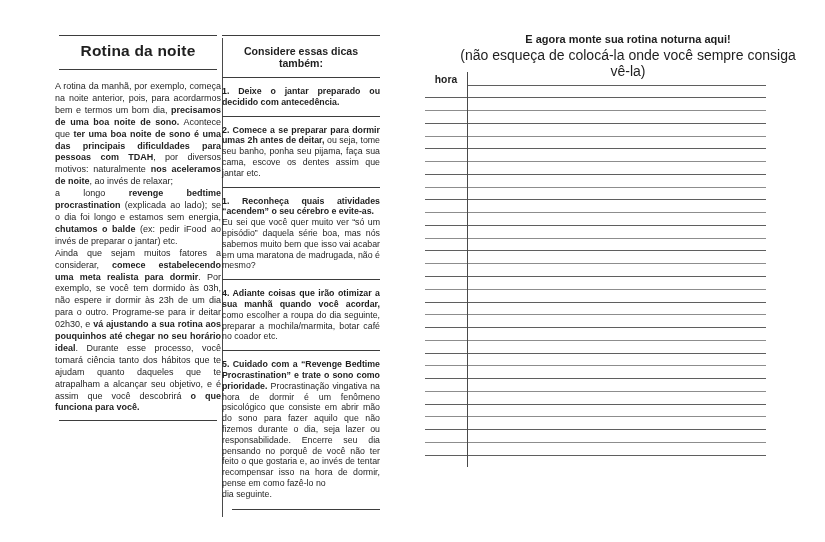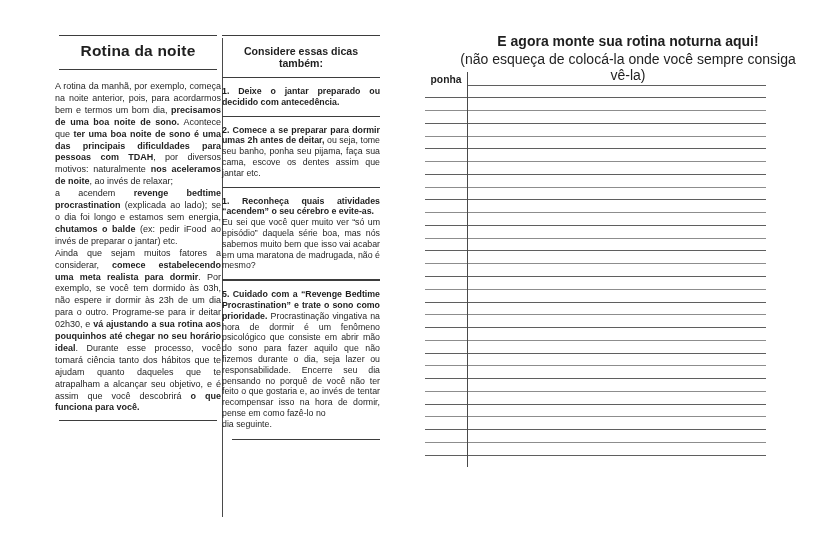--- a/index.html
+++ b/index.html
@@ -29,75 +29,76 @@
   .col-mid{position:absolute;left:222px;top:28px;width:158px;}
   .col-mid .rule{margin:7px 0 0 0;}
   .tips-heading{font-size:10.6px;font-weight:bold;text-align:center;margin:9px 0 8px 0;}
   .tips{margin-top:0;}
   .tip{font-size:8.8px;line-height:10.8px;text-align:justify;margin:8px 0 8px 0;}
   .tip-sep{height:0;border:none;border-top:1px solid var(--rule);margin:0;}
   .col-mid .rule.bottom{margin-top:9px;margin-left:10px;}
 
   
   .planner-titles{position:absolute;left:458px;top:33px;width:340px;text-align:center;}
-  .planner-title{font-size:14px;font-weight:bold;}
+  .planner-title{font-size:11px;font-weight:bold;}
   .planner-subtitle{font-size:14px;margin-top:2px;}
   .planner{position:absolute;left:425px;top:73px;width:341px;}
   .vline{position:absolute;left:42px;top:-1px;width:1px;height:395px;background:var(--divider);z-index:2;}
   .planner-head{display:flex;height:12.5px;align-items:flex-end;}
   .hora-cell{width:42px;text-align:center;font-weight:bold;font-size:10.3px;line-height:12px;}
   .head-line{flex:1;border-bottom:1px solid var(--line-dark);height:100%;}
   .ruled-line{height:11.77px;border-bottom:1px solid var(--line-dark);}
   .ruled-line:nth-child(even){border-bottom-color:var(--line-light);}
 </style>
 </head>
 <body>
 
 <div class="page">
 
   <div class="col-left">
     <div class="rule"></div>
     <div class="left-title">Rotina da noite</div>
     <div class="rule"></div>
     <div class="left-body">
         <p><span>A rotina da manhã, por exemplo, começa na noite anterior, pois, para acordarmos bem e termos um bom dia, </span><span class="b">precisamos de uma boa noite de sono.</span><span> Acontece que </span><span class="b">ter uma boa noite de sono é uma das principais dificuldades para pessoas com TDAH</span><span>, por diversos motivos: naturalmente </span><span class="b">nos aceleramos de noite</span><span>, ao invés de relaxar;</span></p>
-        <p><span>a acendem </span><span class="b">revenge bedtime procrastination</span><span> (explicada ao lado); se o dia foi longo e estamos sem energia, </span><span class="b">chutamos o balde</span><span> (ex: pedir iFood ao invés de preparar o jantar) etc.</span></p>
+        <p><span>a longo </span><span class="b">revenge bedtime procrastination</span><span> (explicada ao lado); se o dia foi longo e estamos sem energia, </span><span class="b">chutamos o balde</span><span> (ex: pedir iFood ao invés de preparar o jantar) etc.</span></p>
         <p><span>Ainda que sejam muitos fatores a considerar, </span><span class="b">comece estabelecendo uma meta realista para dormir</span><span>. Por exemplo, se você tem dormido às 03h, não espere ir dormir às 23h de um dia para o outro. Programe-se para ir deitar 02h30, e </span><span class="b">vá ajustando a sua rotina aos pouquinhos até chegar no seu horário ideal</span><span>. Durante esse processo, você tomará ciência tanto dos hábitos que te ajudam quanto daqueles que te atrapalham a alcançar seu objetivo, e é assim que você descobrirá </span><span class="b">o que funciona para você.</span></p>
       </div>
     <div class="rule bottom"></div>
   </div>
 
   <div class="divider"></div>
 
   <div class="col-mid">
     <div class="rule"></div>
     <div class="tips-heading">Considere essas dicas também:</div>
     <div class="rule"></div>
     <div class="tips">
         <div class="tip"><span class="b">1. Deixe o jantar preparado ou decidido com antecedência.</span></div>
         <div class="tip-sep"></div>
         <div class="tip"><span class="b">2. Comece a se preparar para dormir umas 2h antes de deitar,</span><span> ou seja, tome seu banho, ponha seu pijama, faça sua cama, escove os dentes assim que jantar etc.</span></div>
         <div class="tip-sep"></div>
         <div class="tip"><span class="b">1. Reconheça quais atividades “acendem” o seu cérebro e evite-as.</span><br><span>Eu sei que você quer muito ver “só um episódio” daquela série boa, mas nós sabemos muito bem que isso vai acabar em uma maratona de madrugada, não é mesmo?</span></div>
         <div class="tip-sep"></div>
+        <div class="tip"><span class="b">4. Adiante coisas que irão otimizar a sua manhã quando você acordar,</span><span> como escolher a roupa do dia seguinte, preparar a mochila/marmita, botar café no coador etc.</span></div>
         <div class="tip-sep"></div>
         <div class="tip"><span class="b">5. Cuidado com a “Revenge Bedtime Procrastination” e trate o sono como prioridade.</span><span> Procrastinação vingativa na hora de dormir é um fenômeno psicológico que consiste em abrir mão do sono para fazer aquilo que não fizemos durante o dia, seja lazer ou responsabilidade. Encerre seu dia pensando no porquê de você não ter feito o que gostaria e, ao invés de tentar recompensar isso na hora de dormir, pense em como fazê-lo no</span><br><span>dia seguinte.</span></div>
       </div>
     <div class="rule bottom"></div>
   </div>
 
   <div class="planner-titles">
     <div class="planner-title">E agora monte sua rotina noturna aqui!</div>
     <div class="planner-subtitle">(não esqueça de colocá-la onde você sempre consiga vê-la)</div>
   </div>
 
   <div class="planner">
     <div class="vline"></div>
     <div class="planner-head">
-      <div class="hora-cell">ponha</div>
+      <div class="hora-cell">hora</div>
       <div class="head-line"></div>
     </div>
     <div class="planner-lines">
         <div class="ruled-line"></div>
         <div class="ruled-line"></div>
         <div class="ruled-line"></div>
         <div class="ruled-line"></div>
         <div class="ruled-line"></div>
         <div class="ruled-line"></div>
         <div class="ruled-line"></div>

